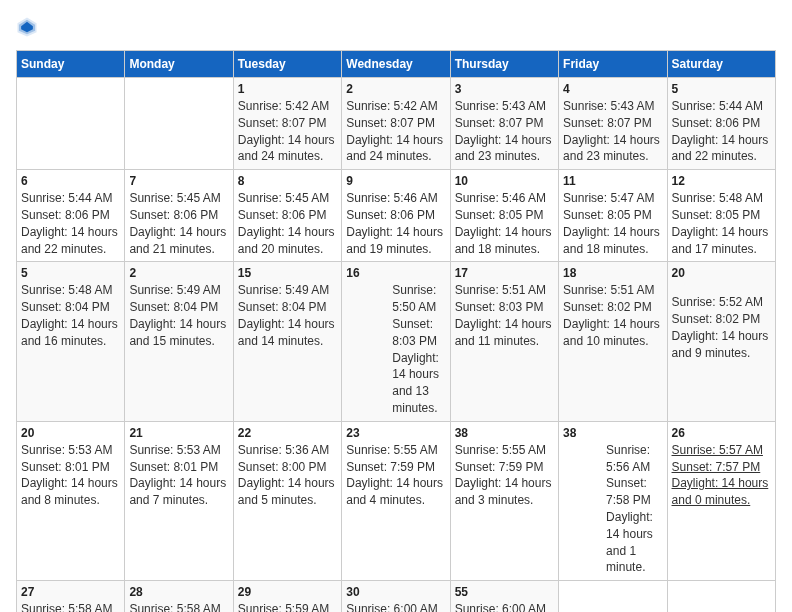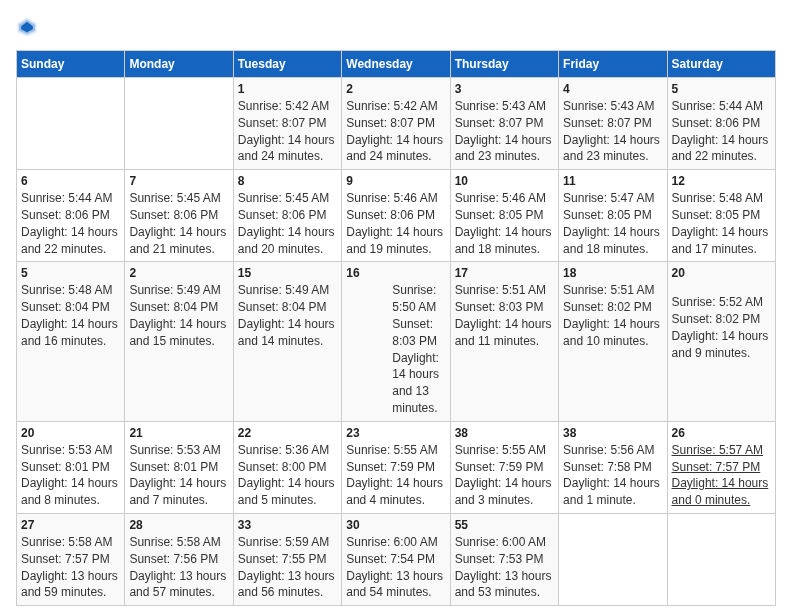--- a/index.html
+++ b/index.html
@@ -271,21 +271,21 @@
 Daylight: 14 hours and 4 minutes.</div>
         </td>
         <td>
           <span class="day-num">38</span>
           <div class="day-info" style="white-space: pre-line;">Sunrise: 5:55 AM
 Sunset: 7:59 PM
 Daylight: 14 hours and 3 minutes.</div>
         </td>
         <td>
           <span class="day-num">38</span>
-          <div class="day-info" style="white-space: pre-line;">Sunrise: 5:56 AM
+          <div class="day-info" style="white-space: pre-line; margin-left: 43px;">Sunrise: 5:56 AM
 Sunset: 7:58 PM
 Daylight: 14 hours and 1 minute.</div>
         </td>
         <td>
           <span class="day-num">26</span>
           <div class="day-info" style="white-space: pre-line; text-decoration: underline;">Sunrise: 5:57 AM
 Sunset: 7:57 PM
 Daylight: 14 hours and 0 minutes.</div>
         </td>
       </tr>
@@ -296,21 +296,21 @@
 Sunset: 7:57 PM
 Daylight: 13 hours and 59 minutes.</div>
         </td>
         <td>
           <span class="day-num">28</span>
           <div class="day-info" style="white-space: pre-line;">Sunrise: 5:58 AM
 Sunset: 7:56 PM
 Daylight: 13 hours and 57 minutes.</div>
         </td>
         <td>
-          <span class="day-num">33</span>
+          <span class="day-num">29</span>
           <div class="day-info" style="white-space: pre-line;">Sunrise: 5:59 AM
 Sunset: 7:55 PM
 Daylight: 13 hours and 56 minutes.</div>
         </td>
         <td>
           <span class="day-num">30</span>
           <div class="day-info" style="white-space: pre-line;">Sunrise: 6:00 AM
 Sunset: 7:54 PM
 Daylight: 13 hours and 54 minutes.</div>
         </td>

